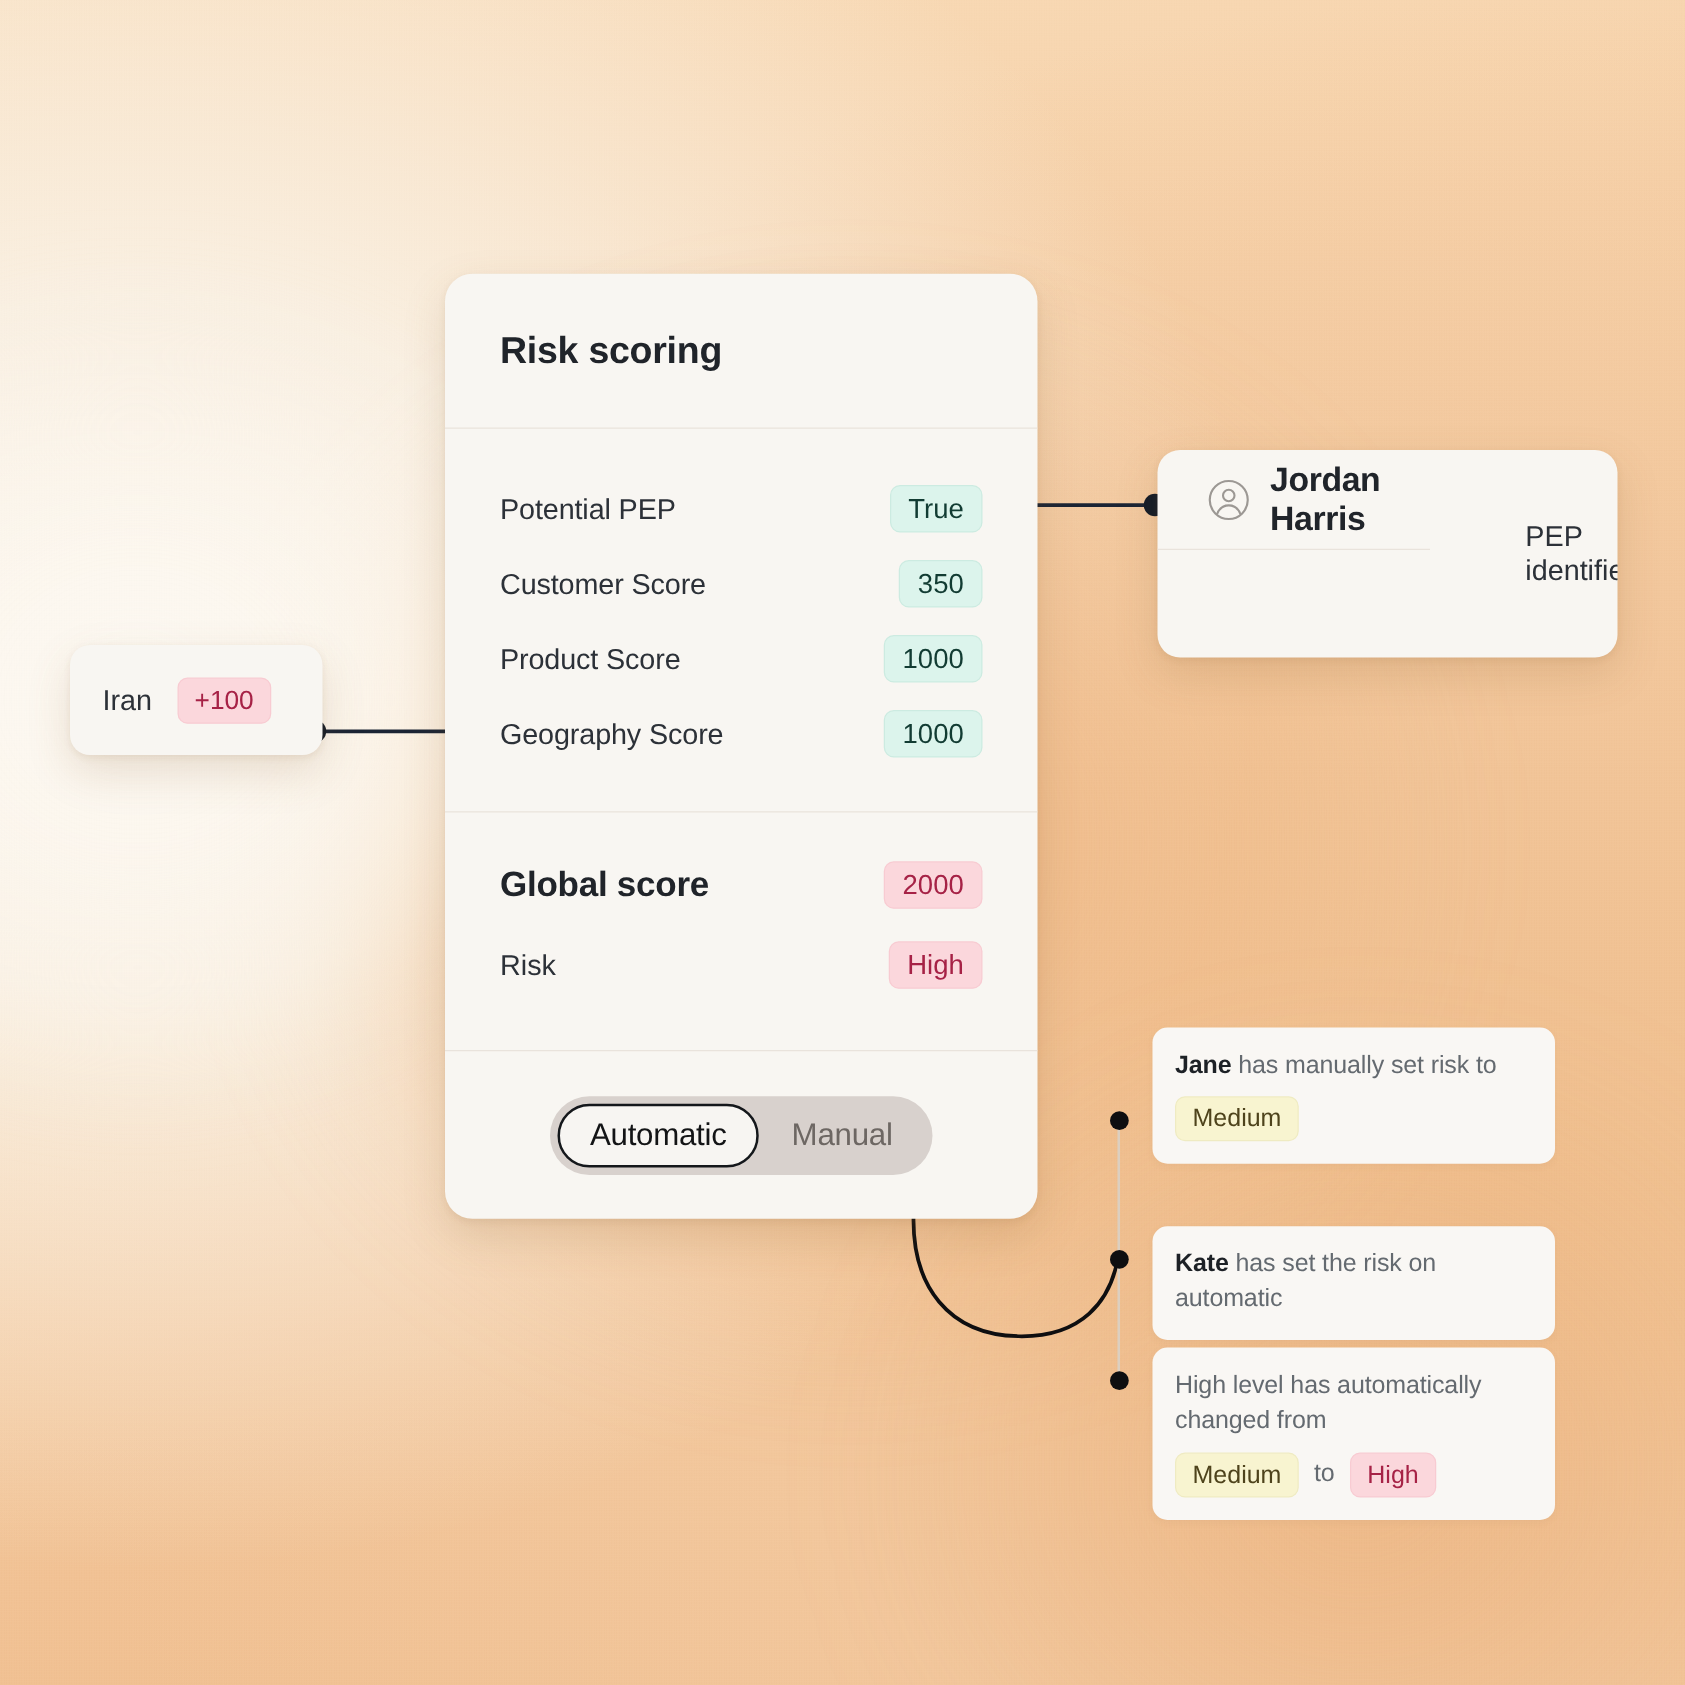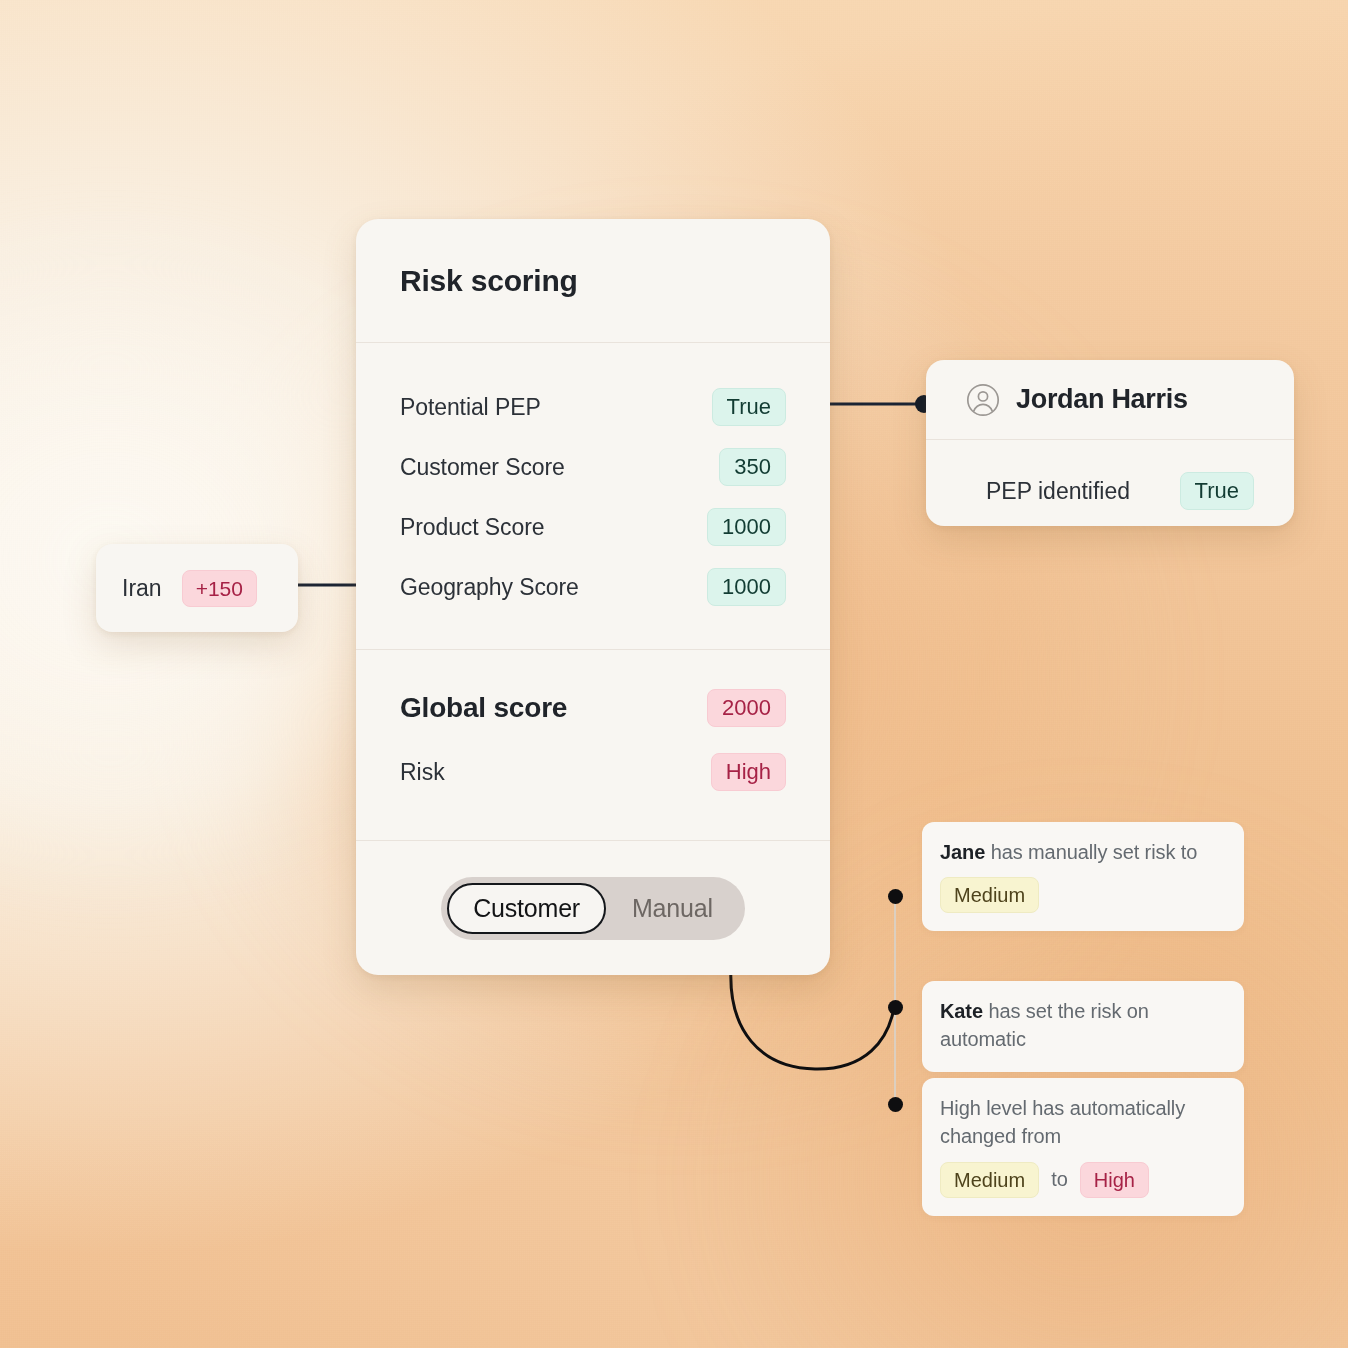--- a/index.html
+++ b/index.html
@@ -167,37 +167,36 @@
   }
   .toggle-opt.active {
     background: #F7F5F2;
     color: #131416;
     border: 2px solid #14171B;
     padding: 9px 24px;
   }
 
   
   #iran-card {
-    left: 56px; top: 544px;
+    left: 56px; top: 516px;
     width: 202px; height: 88px;
     border-radius: 16px;
     display: flex; align-items: center;
     padding: 0 26px;
     gap: 20px;
-    margin-left: 40px;
   }
   .iran-label { font-size: 23px; color: #2C3138; }
   .iran-badge { font-size: 21px; padding: 7px 13px; }
 
   
   #person-card {
     left: 926px; top: 360px;
     width: 368px; height: 166px;
     border-radius: 18px;
-    display: flex; flex-direction: column;
+    display: flex; flex-direction: row;
     overflow: hidden;
     gap: 16px;
   }
   .pc-header {
     height: 80px;
     display: flex; align-items: center; gap: 16px;
     padding: 0 40px;
     border-bottom: 1px solid #E9E3DC;
   }
   .pc-name {
@@ -308,30 +307,30 @@
         <span class="badge badge-pink">2000</span>
       </div>
       <div class="rc-row">
         <span class="rc-risk-label">Risk</span>
         <span class="badge badge-pink">High</span>
       </div>
     </div>
 
     <div class="rc-footer">
       <div class="toggle">
-        <span class="toggle-opt active">Customer</span>
+        <span class="toggle-opt active">Automatic</span>
         <span class="toggle-opt">Manual</span>
       </div>
     </div>
 
   </div>
 
   <div class="card" id="iran-card">
     <span class="iran-label">Iran</span>
-    <span class="badge badge-pink iran-badge">+150</span>
+    <span class="badge badge-pink iran-badge">+100</span>
   </div>
 
   <div class="card" id="person-card">
     <div class="pc-header">
       <span>
         <svg class="avatar-icon" width="34" height="34" viewBox="0 0 34 34" fill="none">
           <circle cx="17" cy="17" r="15.2" stroke="#9C9894" stroke-width="1.7"></circle>
           <circle cx="17" cy="13.4" r="4.6" stroke="#9C9894" stroke-width="1.7"></circle>
           <path d="M7.6 28.4 C9.4 23.6 12.8 21.3 17 21.3 C21.2 21.3 24.6 23.6 26.4 28.4" stroke="#9C9894" stroke-width="1.7" fill="none"></path>
         </svg>

